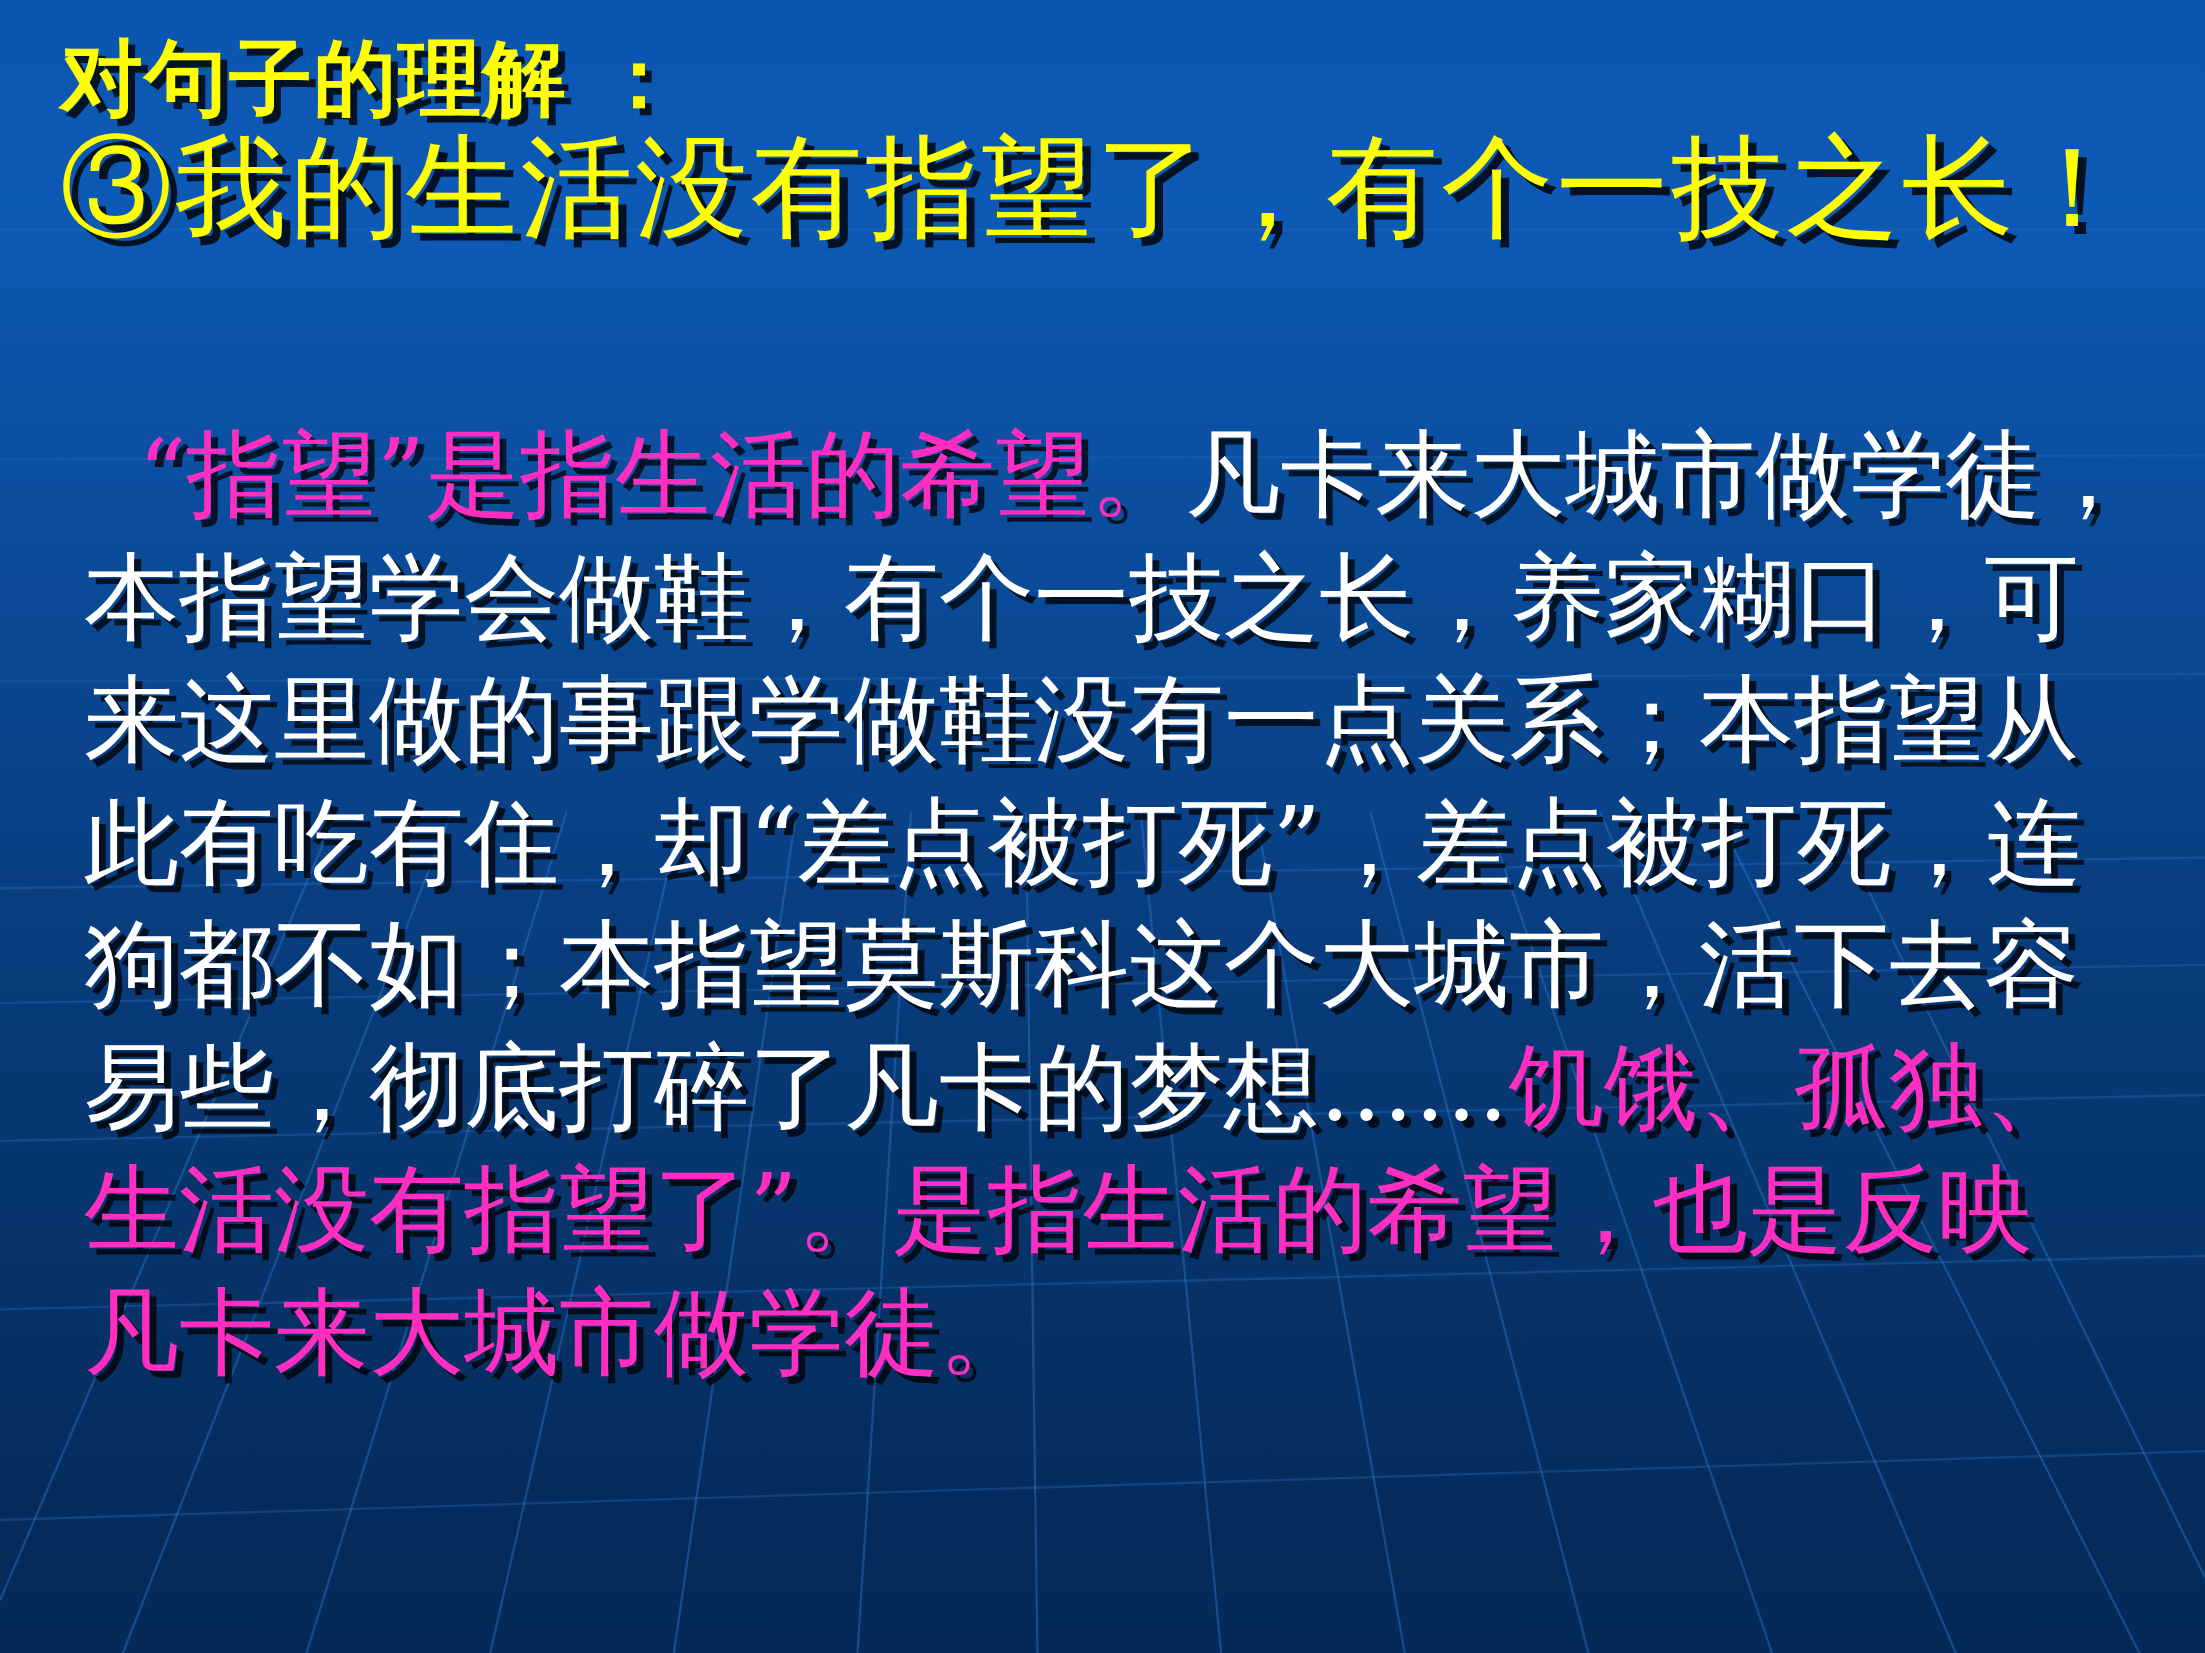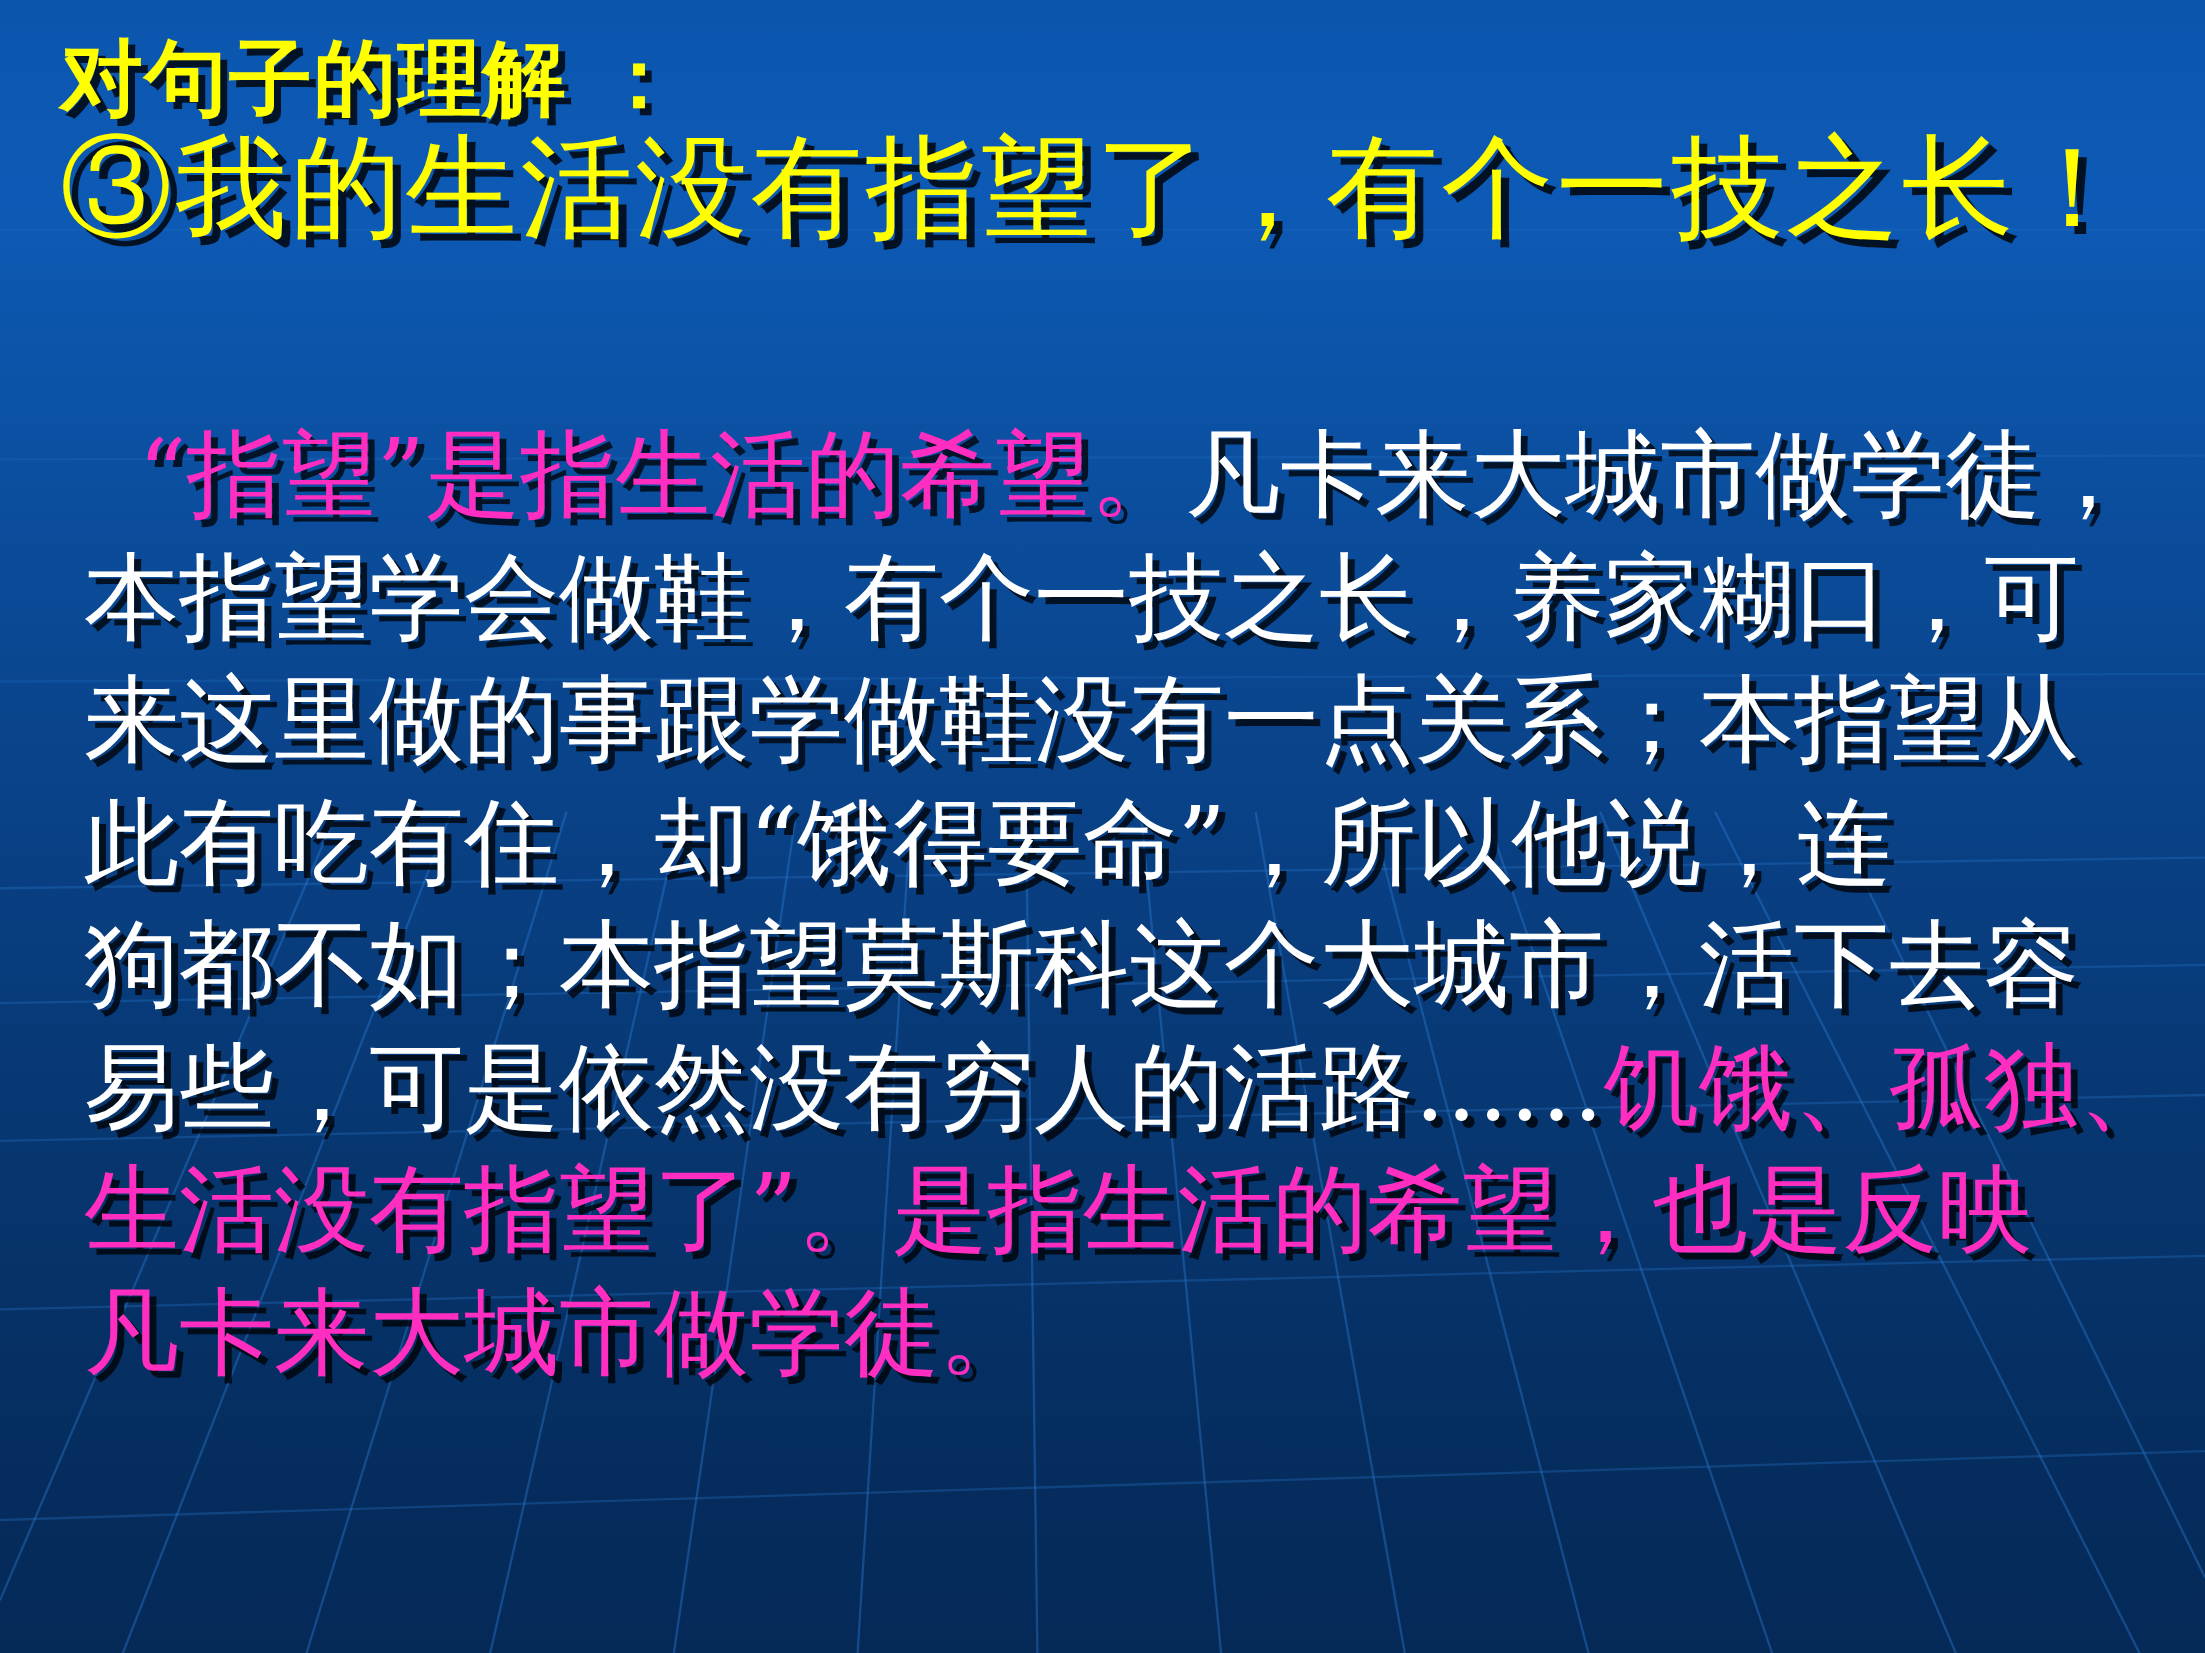--- a/index.html
+++ b/index.html
@@ -138,22 +138,22 @@
   <div class="title-block">
     <div class="title-line-1">对句子的理解 ：</div>
     <div class="title-line-2">③我的生活没有指望了，有个一技之长！</div>
   </div>
 
   <div class="body-block">
     <p id="body-lines">
         <span class="ln indent-1"><span class="magenta">“指望”是指生活的希望。</span><span class="white">凡卡来大城市做学徒，</span></span>
         <span class="ln"><span class="white">本指望学会做鞋，有个一技之长，养家糊口，可</span></span>
         <span class="ln"><span class="white">来这里做的事跟学做鞋没有一点关系；本指望从</span></span>
-        <span class="ln"><span class="white">此有吃有住，却“饿得要命”，所以他说，连</span></span>
+        <span class="ln"><span class="white">此有吃有住，却“差点被打死”，差点被打死，连</span></span>
         <span class="ln"><span class="white">狗都不如；本指望莫斯科这个大城市，活下去容</span></span>
-        <span class="ln"><span class="white">易些，可是依然没有穷人的活路……</span><span class="magenta">饥饿、孤独、</span></span>
+        <span class="ln"><span class="white">易些，彻底打碎了凡卡的梦想……</span><span class="magenta">饥饿、孤独、</span></span>
         <span class="ln"><span class="magenta">生活没有指望了”。是指生活的希望，也是反映</span></span>
         <span class="ln"><span class="magenta">凡卡来大城市做学徒。</span></span>
       </p>
   </div>
 
 </div>
 
 
 </body></html>

